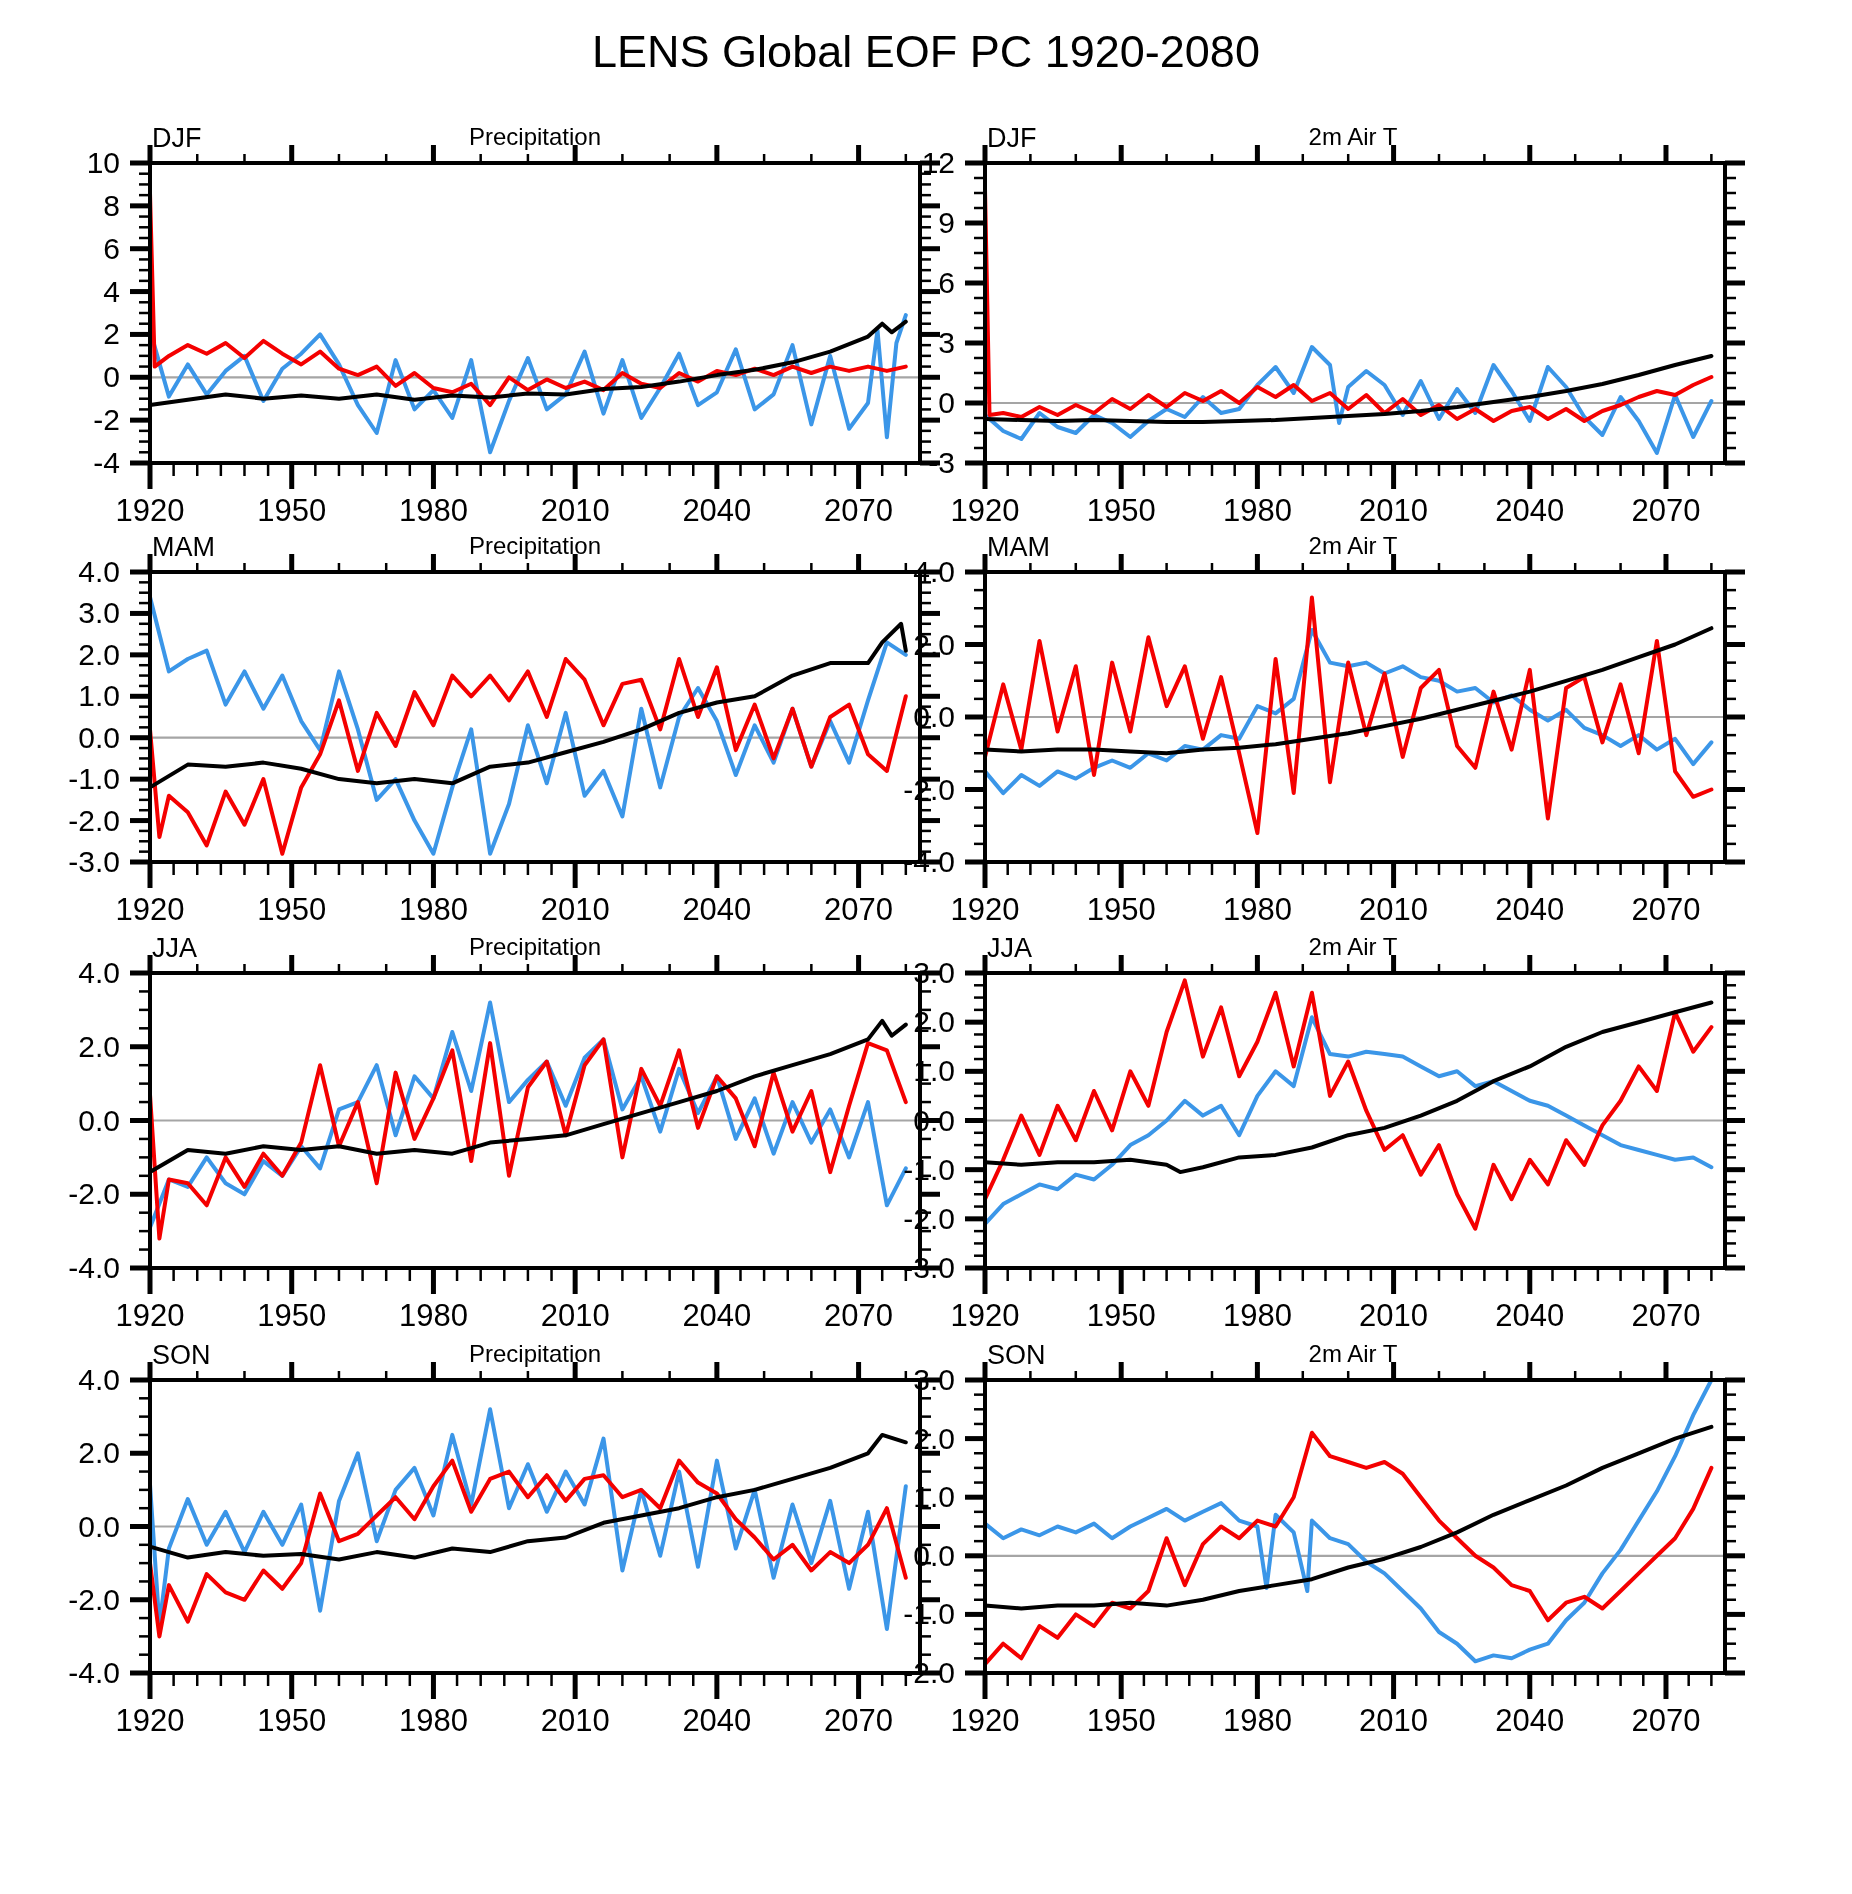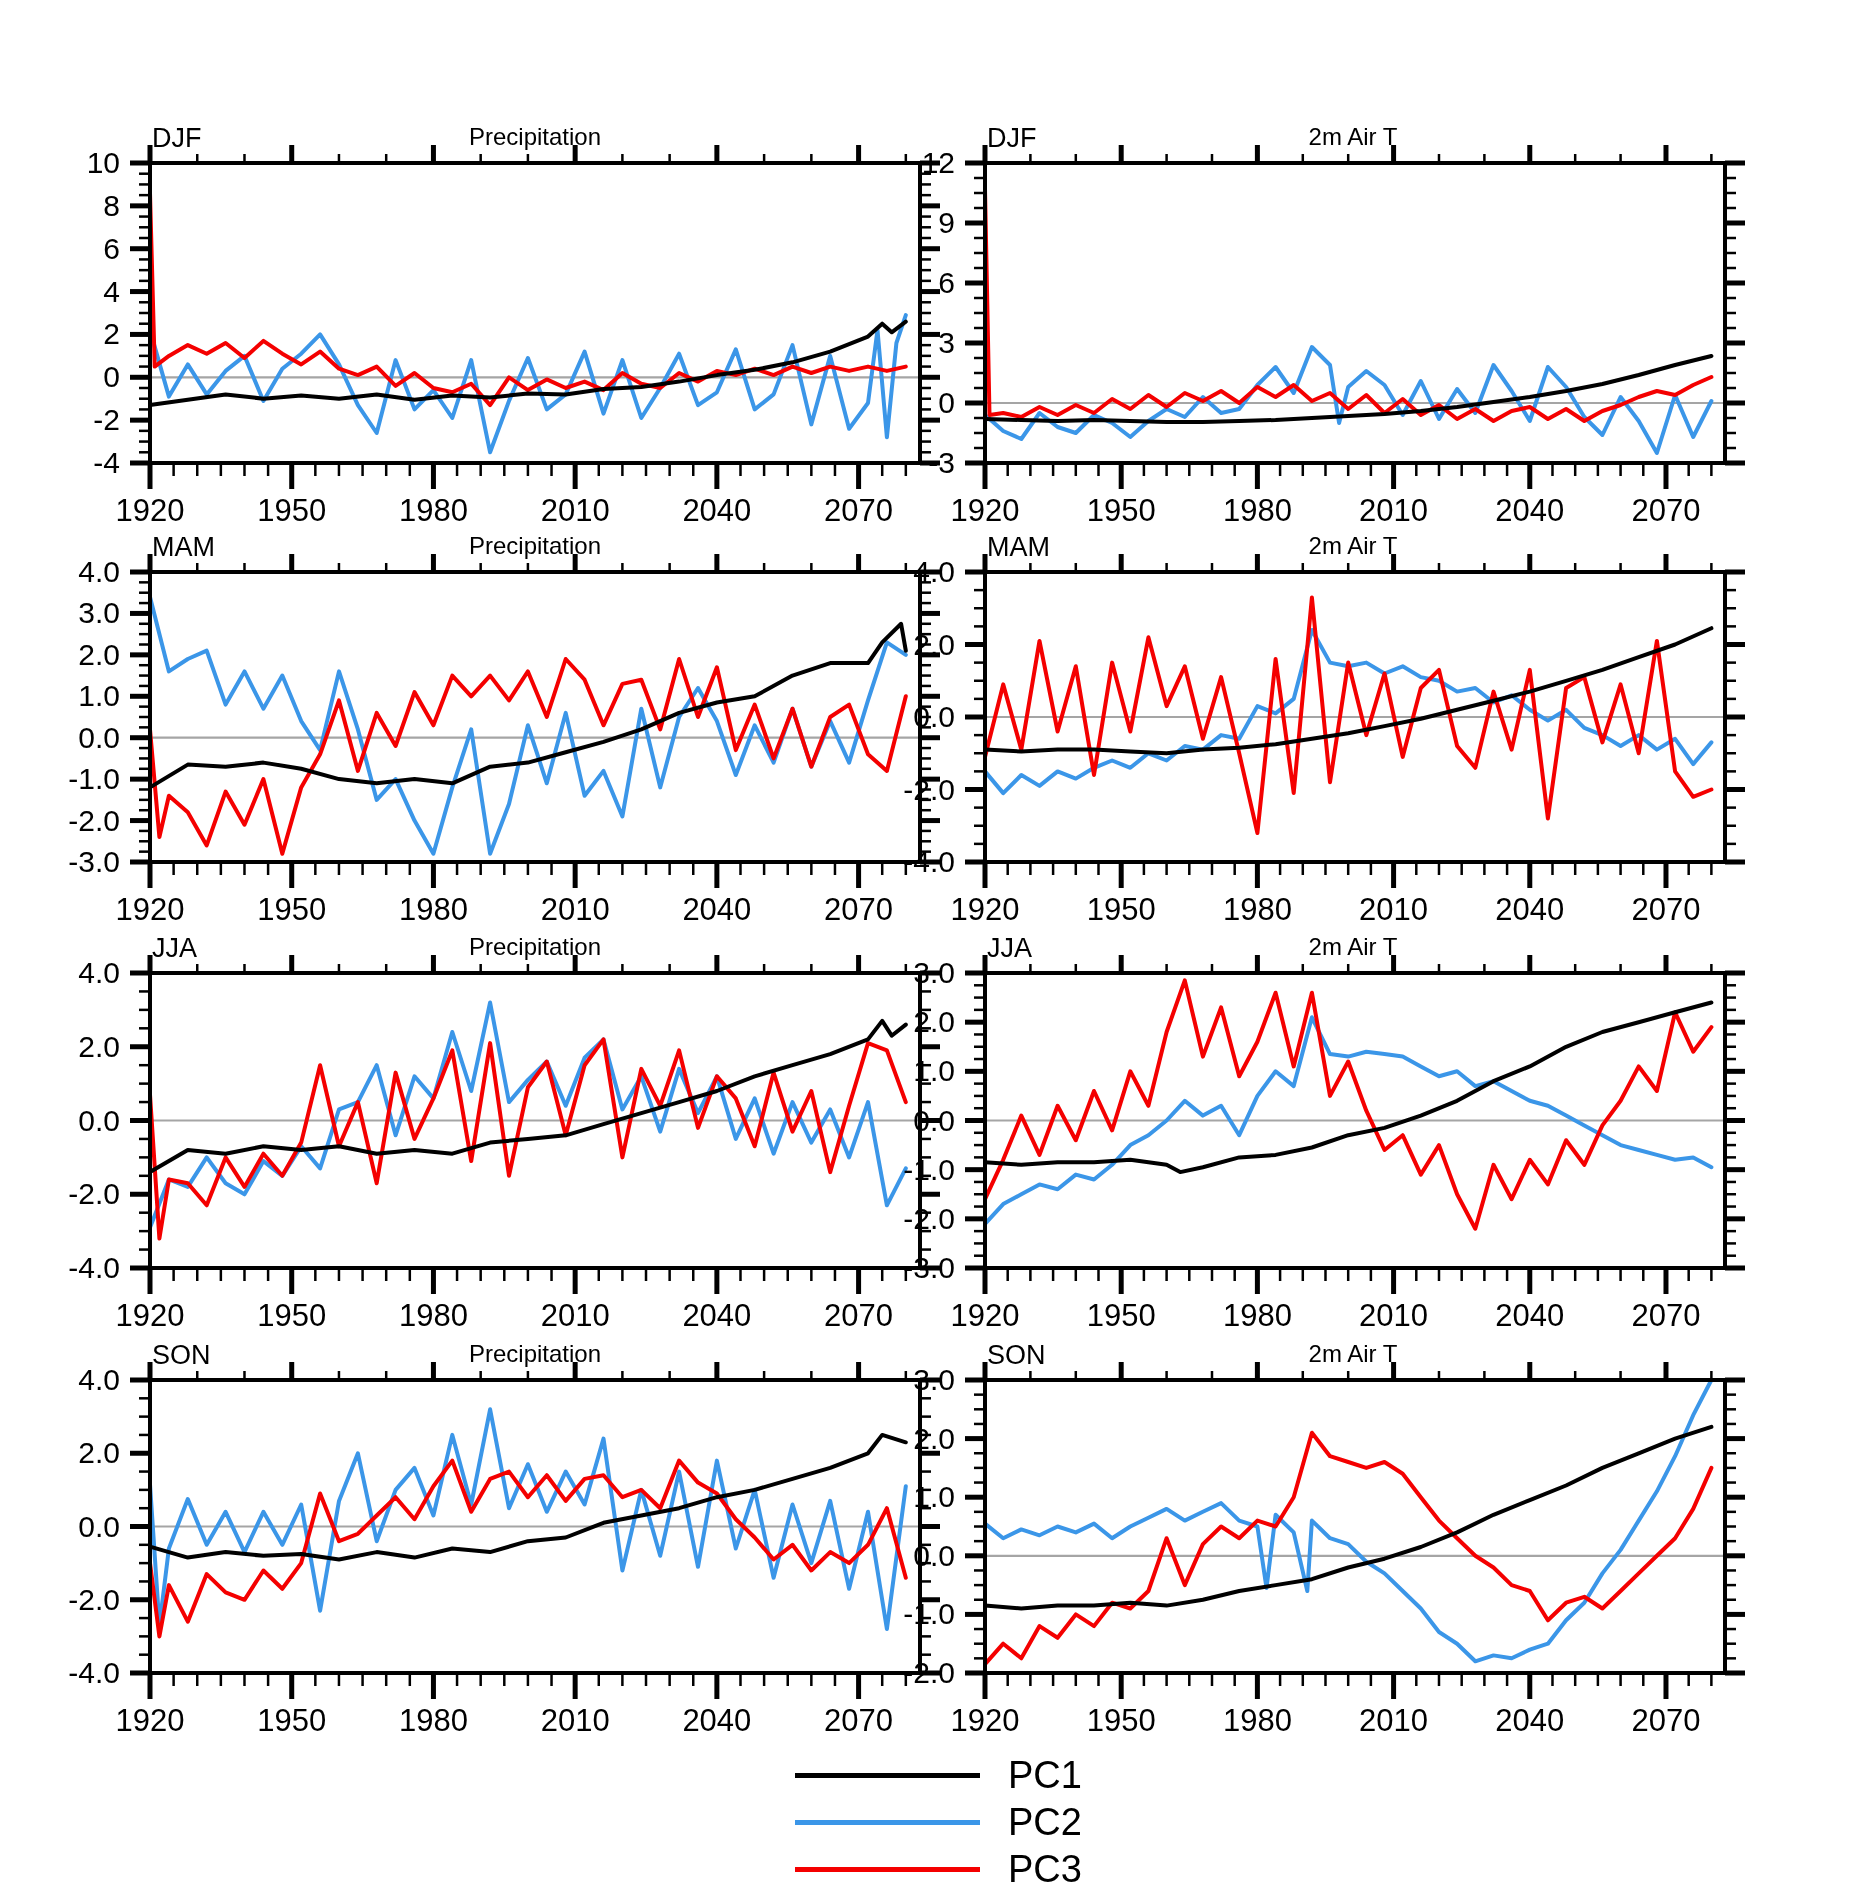--- a/index.html
+++ b/index.html
@@ -25,20 +25,21 @@
   text.xtick-label{font-family:"Liberation Sans",sans-serif;font-size:31px;fill:#000;}
   .legend{position:absolute;left:795px;top:1752px;z-index:2;}
   .legend-row{display:flex;align-items:center;height:47px;}
   .legend-line{display:inline-block;width:185px;height:0;border-top:5px solid #000;}
   .legend-label{display:inline-block;margin-left:28px;font-size:38px;}
 </style>
 </head>
 <body>
 
 <div class="canvas">
+  <h1 class="main-title">LENS Global EOF PC 1920-2080</h1>
 
   <figure class="panel c0 r0">
     <span class="season">DJF</span>
     <span class="ptitle">Precipitation</span>
     <svg viewBox="0 0 930 430">
         <line x1="130" y1="284.2857142857143" x2="900" y2="284.2857142857143" stroke="#A5A5A5" stroke-width="2.2"></line>
         <clipPath id="clip0">
           <rect x="128" y="68" width="774" height="304"></rect>
         </clipPath>
         <g clip-path="url(#clip0)">
@@ -1021,27 +1022,13 @@
         <text x="805.9815950920246" y="421" text-anchor="middle" class="xtick-label">2070</text>
         <text x="95" y="373" text-anchor="end" class="tick-label">-2.0</text>
         <text x="95" y="314.4" text-anchor="end" class="tick-label">-1.0</text>
         <text x="95" y="255.79999999999998" text-anchor="end" class="tick-label">0.0</text>
         <text x="95" y="197.2" text-anchor="end" class="tick-label">1.0</text>
         <text x="95" y="138.6" text-anchor="end" class="tick-label">2.0</text>
         <text x="95" y="80" text-anchor="end" class="tick-label">3.0</text>
       </svg>
   </figure>
 
-  <div class="legend">
-    <div class="legend-row">
-      <span class="legend-line" style="border-top-color: rgb(0, 0, 0);"></span>
-      <span class="legend-label">PC1</span>
-    </div>
-    <div class="legend-row">
-      <span class="legend-line" style="border-top-color: rgb(59, 150, 232);"></span>
-      <span class="legend-label">PC2</span>
-    </div>
-    <div class="legend-row">
-      <span class="legend-line" style="border-top-color: rgb(244, 0, 0);"></span>
-      <span class="legend-label">PC3</span>
-    </div>
-  </div>
 </div>
 
 </body></html>

